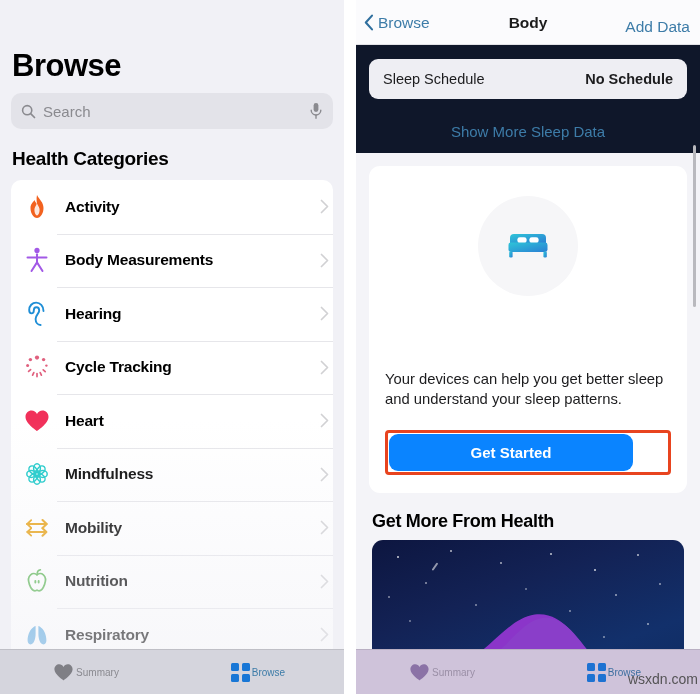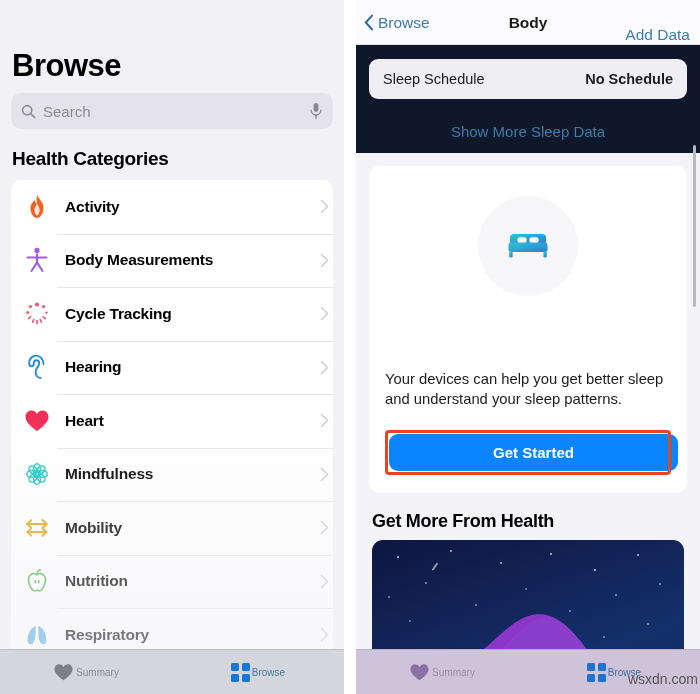--- a/index.html
+++ b/index.html
@@ -69,21 +69,21 @@
   }
   .navbar {
     position:absolute; left:0; top:0; width:344px; height:45px;
     background:#fbfbfd; display:flex; align-items:center;
     border-bottom:1px solid #e2e2e6;
   }
   .nav-back { display:flex; align-items:center; position:absolute; left:8px; top:0; height:45px; }
   .nav-back .bchev { width:10px; height:17px; margin-right:4px; }
   .nav-back-label { font-size:15.5px; color:#3d7ca8; }
   .nav-title { position:absolute; left:0; right:0; text-align:center; font-size:15.5px; font-weight:bold; color:#1b1b1b; line-height:45px; }
-  .nav-action { position:absolute; right:10px; top:12px; height:36px; line-height:45px; font-size:15.5px; color:#3d7ca8; }
+  .nav-action { position:absolute; right:10px; top:4px; height:36px; line-height:45px; font-size:15.5px; color:#3d7ca8; }
 
   .rp-scroll { position:absolute; left:0; top:45px; width:344px; height:604px; }
 
   .white-block { position:absolute; left:0; width:344px; background:#0f172a; }
 
   .sched-block { top:0; height:68px; }
   .sched-card {
     position:absolute; left:13px; top:14px; width:318px; height:40px;
     background:#eeeef3; border-radius:9px; display:flex; align-items:center;
     padding:0 14px; justify-content:space-between;
@@ -104,21 +104,21 @@
     position:absolute; left:50%; top:30px; transform:translateX(-50%);
     width:100px; height:100px; border-radius:50%; background:#f6f6f8;
     display:flex; align-items:center; justify-content:center;
   }
   .setup-h { position:absolute; left:16px; top:179px; font-size:18px; font-weight:bold; color:#000; letter-spacing:-0.3px; }
   .setup-p { position:absolute; left:16px; right:16px; top:203px; font-size:14.8px; line-height:20px; color:#1c1c1e; }
   .gs-wrap {
     position:absolute; left:16px; top:264px; width:286px; height:45px;
   }
   .gs-btn {
-    position:absolute; left:4px; top:4px; width:289px; height:37px;
+    position:absolute; left:4px; top:4px; width:244px; height:37px;
     background:#0a84ff; border-radius:9px;
     display:flex; align-items:center; justify-content:center;
     font-size:15px; font-weight:bold; color:#ffffff;
   }
   .gs-highlight {
     position:absolute; left:0; top:0; width:286px; height:45px;
     border:3px solid #e8441f; border-radius:4px; pointer-events:none;
   }
 
   .gap2 { position:absolute; left:0; top:448px; width:344px; height:18px; background:#f4f4f8; }
@@ -219,50 +219,50 @@
         <span class="cat-label">Body Measurements</span>
         <span class="chev">
           <svg width="9" height="15" viewBox="0 0 9 15">
               <polyline points="1.5,1.5 7.5,7.5 1.5,13.5" fill="none" stroke="#9a9aa0" stroke-width="1.7" stroke-linecap="round" stroke-linejoin="round"></polyline>
             </svg>
         </span>
       </div>
 
       <div class="cat-row">
         <span class="cat-ico">
+          <svg width="24" height="26" viewBox="0 0 24 26">
+            <path d="M18.5 10 C18.5 4.8 15 1.6 11.2 1.6 C7.2 1.6 4.2 4.8 4.2 9 C4.2 11 5 12.4 6.6 12.4 C8 12.4 8.8 11.4 8.8 9.6 C8.8 7.6 9.8 6.2 11.4 6.2 C13.2 6.2 14.2 7.6 14.2 9.6 C14.2 12.6 10.6 14 10.6 18 C10.6 21.4 12.6 24 15.6 24" fill="none" stroke="#1f8ed6" stroke-width="1.9" stroke-linecap="round"></path>
+          </svg>
+        </span>
+        <span class="cat-label">Hearing</span>
+        <span class="chev">
+          <svg width="9" height="15" viewBox="0 0 9 15">
+              <polyline points="1.5,1.5 7.5,7.5 1.5,13.5" fill="none" stroke="#9a9aa0" stroke-width="1.7" stroke-linecap="round" stroke-linejoin="round"></polyline>
+            </svg>
+        </span>
+      </div>
+
+      <div class="cat-row">
+        <span class="cat-ico">
           <svg width="26" height="26" viewBox="0 0 26 26">
             <g fill="#e0607e" stroke="#e0607e">
               <circle cx="13" cy="3.6" r="2.1" stroke="none"></circle>
               <circle cx="19.6" cy="5.6" r="1.7" stroke="none"></circle>
               <circle cx="6.4" cy="5.6" r="1.7" stroke="none"></circle>
               <circle cx="3.6" cy="11.6" r="1.5" stroke="none"></circle>
               <circle cx="22.4" cy="11.6" r="1.2" stroke="none"></circle>
               <line x1="4.6" y1="17.4" x2="6.6" y2="15.6" stroke-width="1.7" stroke-linecap="round"></line>
               <line x1="8.6" y1="21.2" x2="9.8" y2="18.6" stroke-width="1.7" stroke-linecap="round"></line>
               <line x1="13" y1="22.6" x2="13" y2="19.6" stroke-width="1.7" stroke-linecap="round"></line>
               <line x1="17.4" y1="21.2" x2="16.2" y2="18.6" stroke-width="1.7" stroke-linecap="round"></line>
               <line x1="21.2" y1="17.6" x2="19.2" y2="15.8" stroke-width="1.7" stroke-linecap="round"></line>
             </g>
           </svg>
         </span>
         <span class="cat-label">Cycle Tracking</span>
-        <span class="chev">
-          <svg width="9" height="15" viewBox="0 0 9 15">
-              <polyline points="1.5,1.5 7.5,7.5 1.5,13.5" fill="none" stroke="#9a9aa0" stroke-width="1.7" stroke-linecap="round" stroke-linejoin="round"></polyline>
-            </svg>
-        </span>
-      </div>
-
-      <div class="cat-row">
-        <span class="cat-ico">
-          <svg width="24" height="26" viewBox="0 0 24 26">
-            <path d="M18.5 10 C18.5 4.8 15 1.6 11.2 1.6 C7.2 1.6 4.2 4.8 4.2 9 C4.2 11 5 12.4 6.6 12.4 C8 12.4 8.8 11.4 8.8 9.6 C8.8 7.6 9.8 6.2 11.4 6.2 C13.2 6.2 14.2 7.6 14.2 9.6 C14.2 12.6 10.6 14 10.6 18 C10.6 21.4 12.6 24 15.6 24" fill="none" stroke="#1f8ed6" stroke-width="1.9" stroke-linecap="round"></path>
-          </svg>
-        </span>
-        <span class="cat-label">Hearing</span>
         <span class="chev">
           <svg width="9" height="15" viewBox="0 0 9 15">
               <polyline points="1.5,1.5 7.5,7.5 1.5,13.5" fill="none" stroke="#9a9aa0" stroke-width="1.7" stroke-linecap="round" stroke-linejoin="round"></polyline>
             </svg>
         </span>
       </div>
 
       <div class="cat-row">
         <span class="cat-ico">
           <svg width="26" height="24" viewBox="0 0 26 24">

